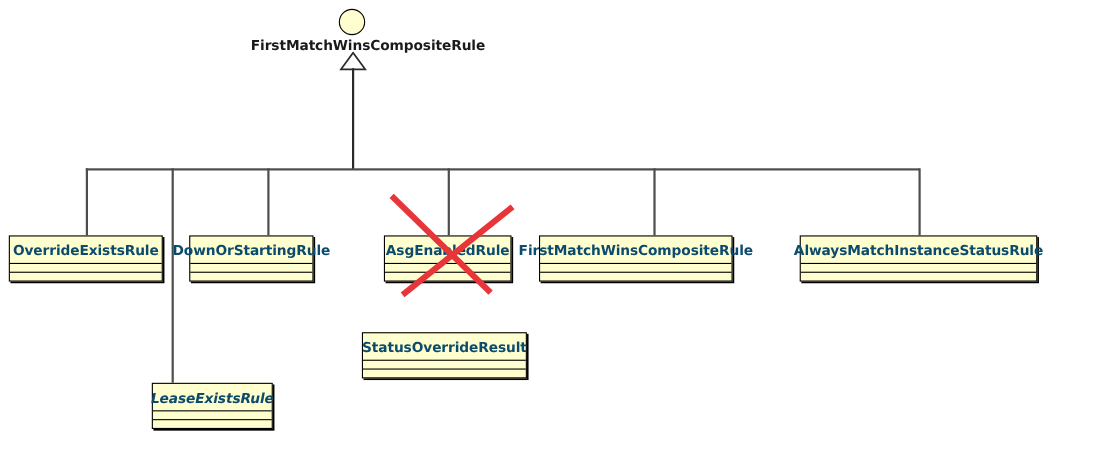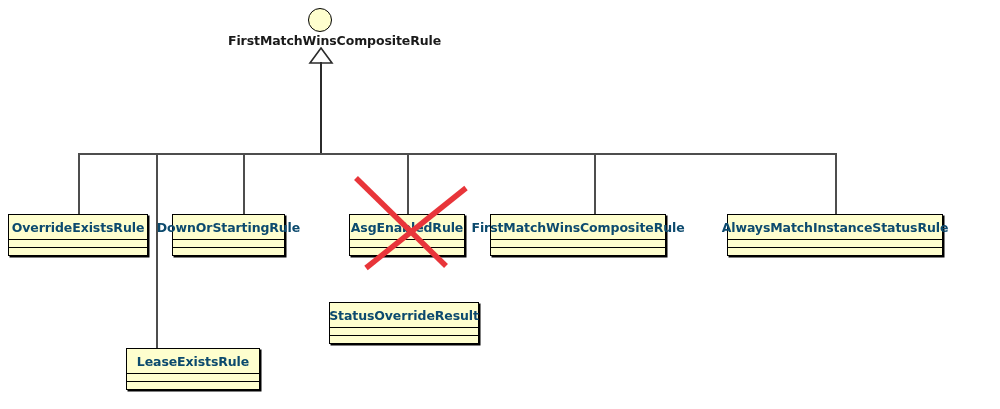--- a/index.html
+++ b/index.html
@@ -105,21 +105,21 @@
     <div class="compartment mid"></div>
     <div class="compartment"></div>
   </div>
 
   <div class="cls" style="left:727px;top:214px;width:216px;">
     <div class="name">AlwaysMatchInstanceStatusRule</div>
     <div class="compartment mid"></div>
     <div class="compartment"></div>
   </div>
 
-  <div class="cls" style="left:126px;top:348px;width:134px;">
+  <div class="cls" style="left:138px;top:348px;width:110px;font-style:italic;">
     <div class="name">LeaseExistsRule</div>
     <div class="compartment mid"></div>
     <div class="compartment"></div>
   </div>
 
   <svg class="xmark" style="left:350px;top:172px;" width="122" height="100" viewBox="0 0 122 100">
     <line x1="6" y1="6" x2="96" y2="94" stroke="#E8353A" stroke-width="5.5"></line>
     <line x1="116" y1="16" x2="16" y2="96" stroke="#E8353A" stroke-width="5.5"></line>
   </svg>
 

